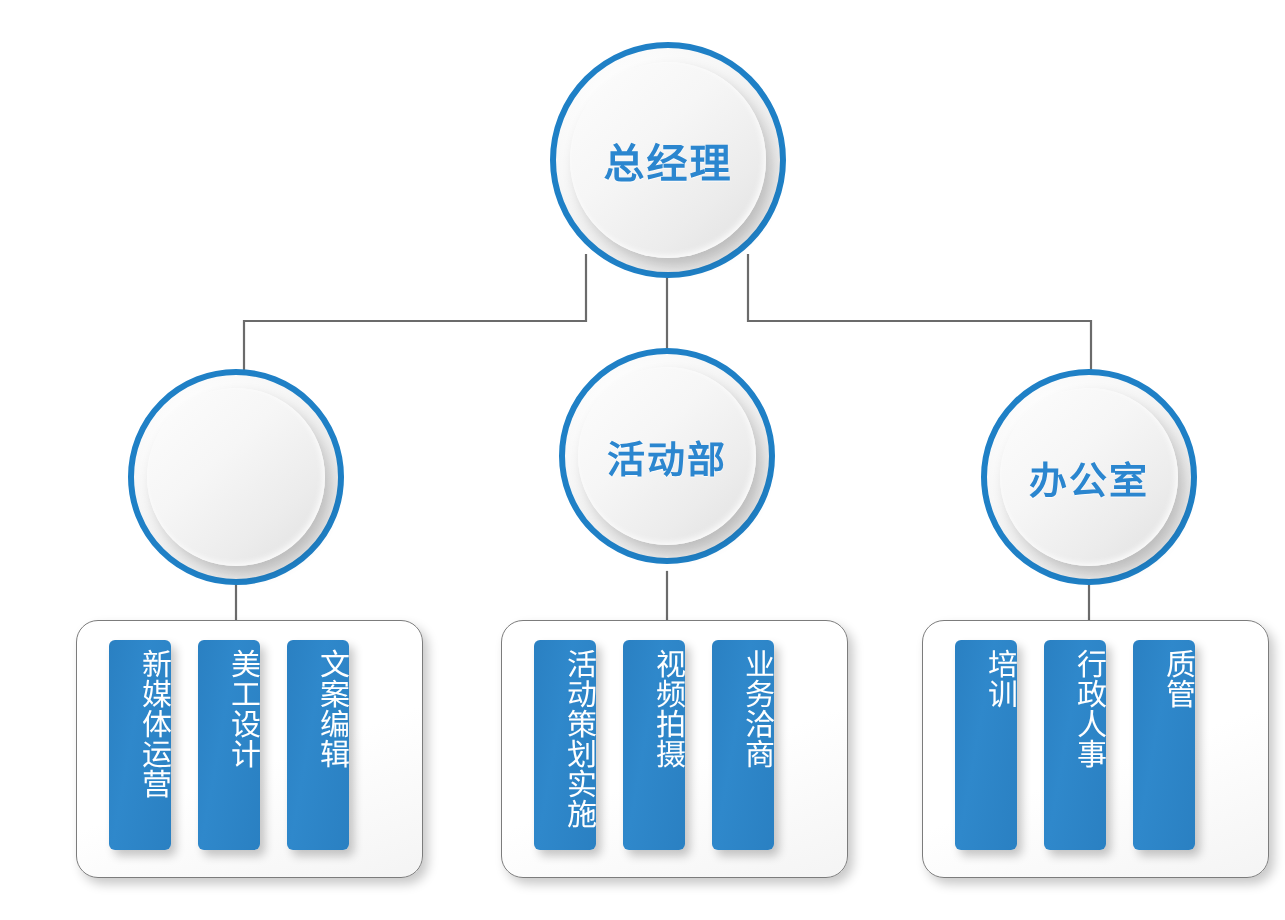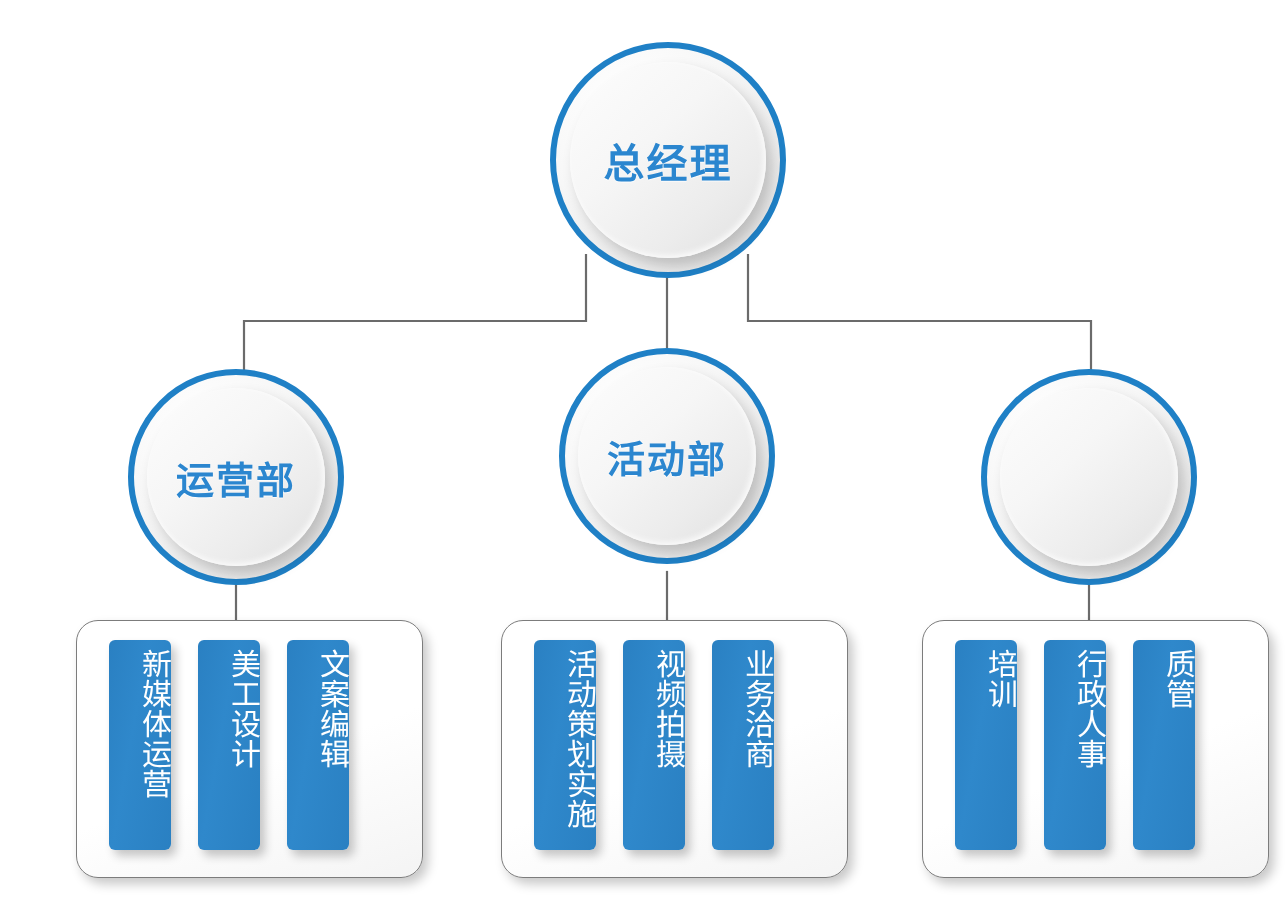--- a/index.html
+++ b/index.html
@@ -157,32 +157,32 @@
 
   <div class="circle-node" id="node-root">
     <div class="circle-ring"></div>
     <div class="circle-inner"></div>
     <span class="circle-label">总经理</span>
   </div>
 
   <div class="circle-node level2" id="node-ops">
     <div class="circle-ring"></div>
     <div class="circle-inner"></div>
-    <span class="circle-label">运营部</span>
   </div>
 
   <div class="circle-node level2" id="node-act">
     <div class="circle-ring"></div>
     <div class="circle-inner"></div>
     <span class="circle-label">活动部</span>
   </div>
 
   <div class="circle-node level2" id="node-off">
     <div class="circle-ring"></div>
     <div class="circle-inner"></div>
+    <span class="circle-label">办公室</span>
   </div>
 
   <div class="group-box" id="box-ops">
     <div class="bar">新媒体运营</div>
     <div class="bar">美工设计</div>
     <div class="bar">文案编辑</div>
   </div>
 
   <div class="group-box" id="box-act">
     <div class="bar">活动策划实施</div>

